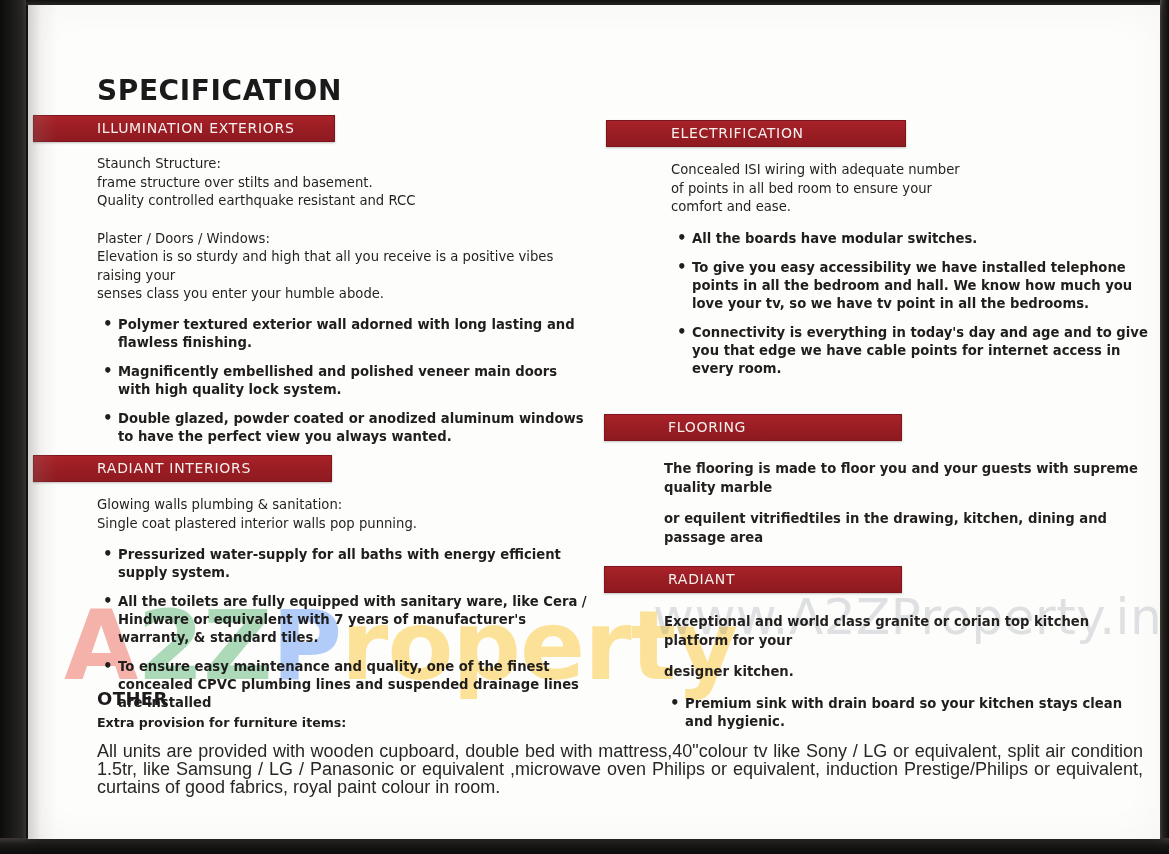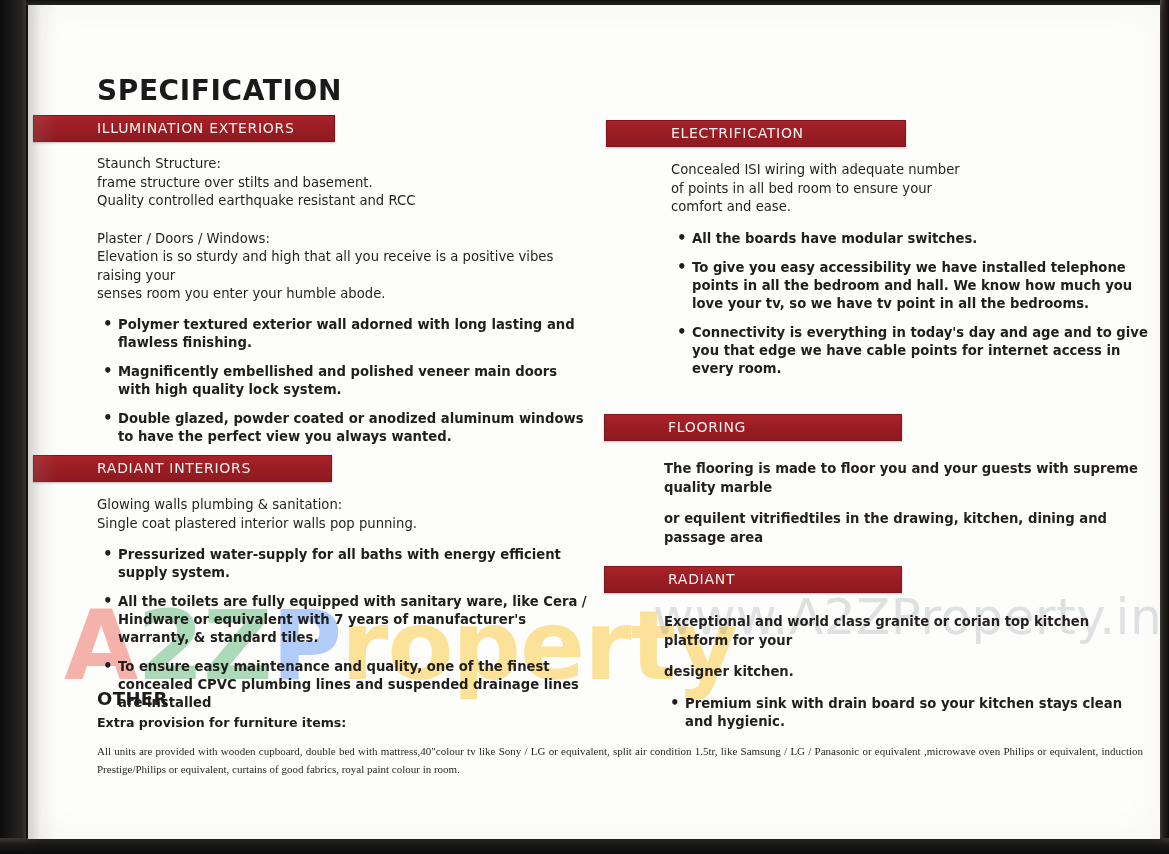--- a/index.html
+++ b/index.html
@@ -181,24 +181,24 @@
   }
   #other-sub {
     margin-top: 6px;
     font-size: 12.6px;
     font-weight: 700;
     color: #201d1d;
     font-family: "DejaVu Sans", sans-serif;
   }
   #other-para {
     margin-top: 12px;
-    font-size: 11px;
+    font-size: 18px;
     line-height: 18px;
     color: #2a2626;
-    font-family: Liberation Serif, serif;
+    font-family: Liberation Sans, sans-serif;
     text-align: justify;
     width: 1046px;
   }
 </style>
 </head>
 <body>
 
 <div id="scan-frame">
   <div class="scan-edge-top"></div>
   <div class="scan-edge-left"></div>
@@ -222,21 +222,21 @@
           </div>
           <div class="body-text" style="margin-left:64px; margin-top:13px;">
             <div class="lead">
               <p class="subhead">Staunch Structure:</p>
               <p>frame structure over stilts and basement.</p>
               <p>Quality controlled earthquake resistant and RCC</p>
             </div>
             <div class="lead" style="margin-top:19px; width:480px;">
               <p class="subhead">Plaster / Doors / Windows:</p>
               <p>Elevation is so sturdy and high that all you receive is a positive vibes raising your</p>
-              <p>senses room you enter your humble abode.</p>
+              <p>senses class you enter your humble abode.</p>
             </div>
             <ul class="bullets" style="width:470px; margin-top:12px;">
               <li>Polymer textured exterior wall adorned with long lasting and flawless finishing.</li>
               <li>Magnificently embellished and polished veneer main doors with high quality lock system.</li>
               <li>Double glazed, powder coated or anodized aluminum windows to have the perfect view you always wanted.</li>
             </ul>
           </div>
         </div>
 
         <div class="section" style="left:5px; top:450px; width:560px;">

